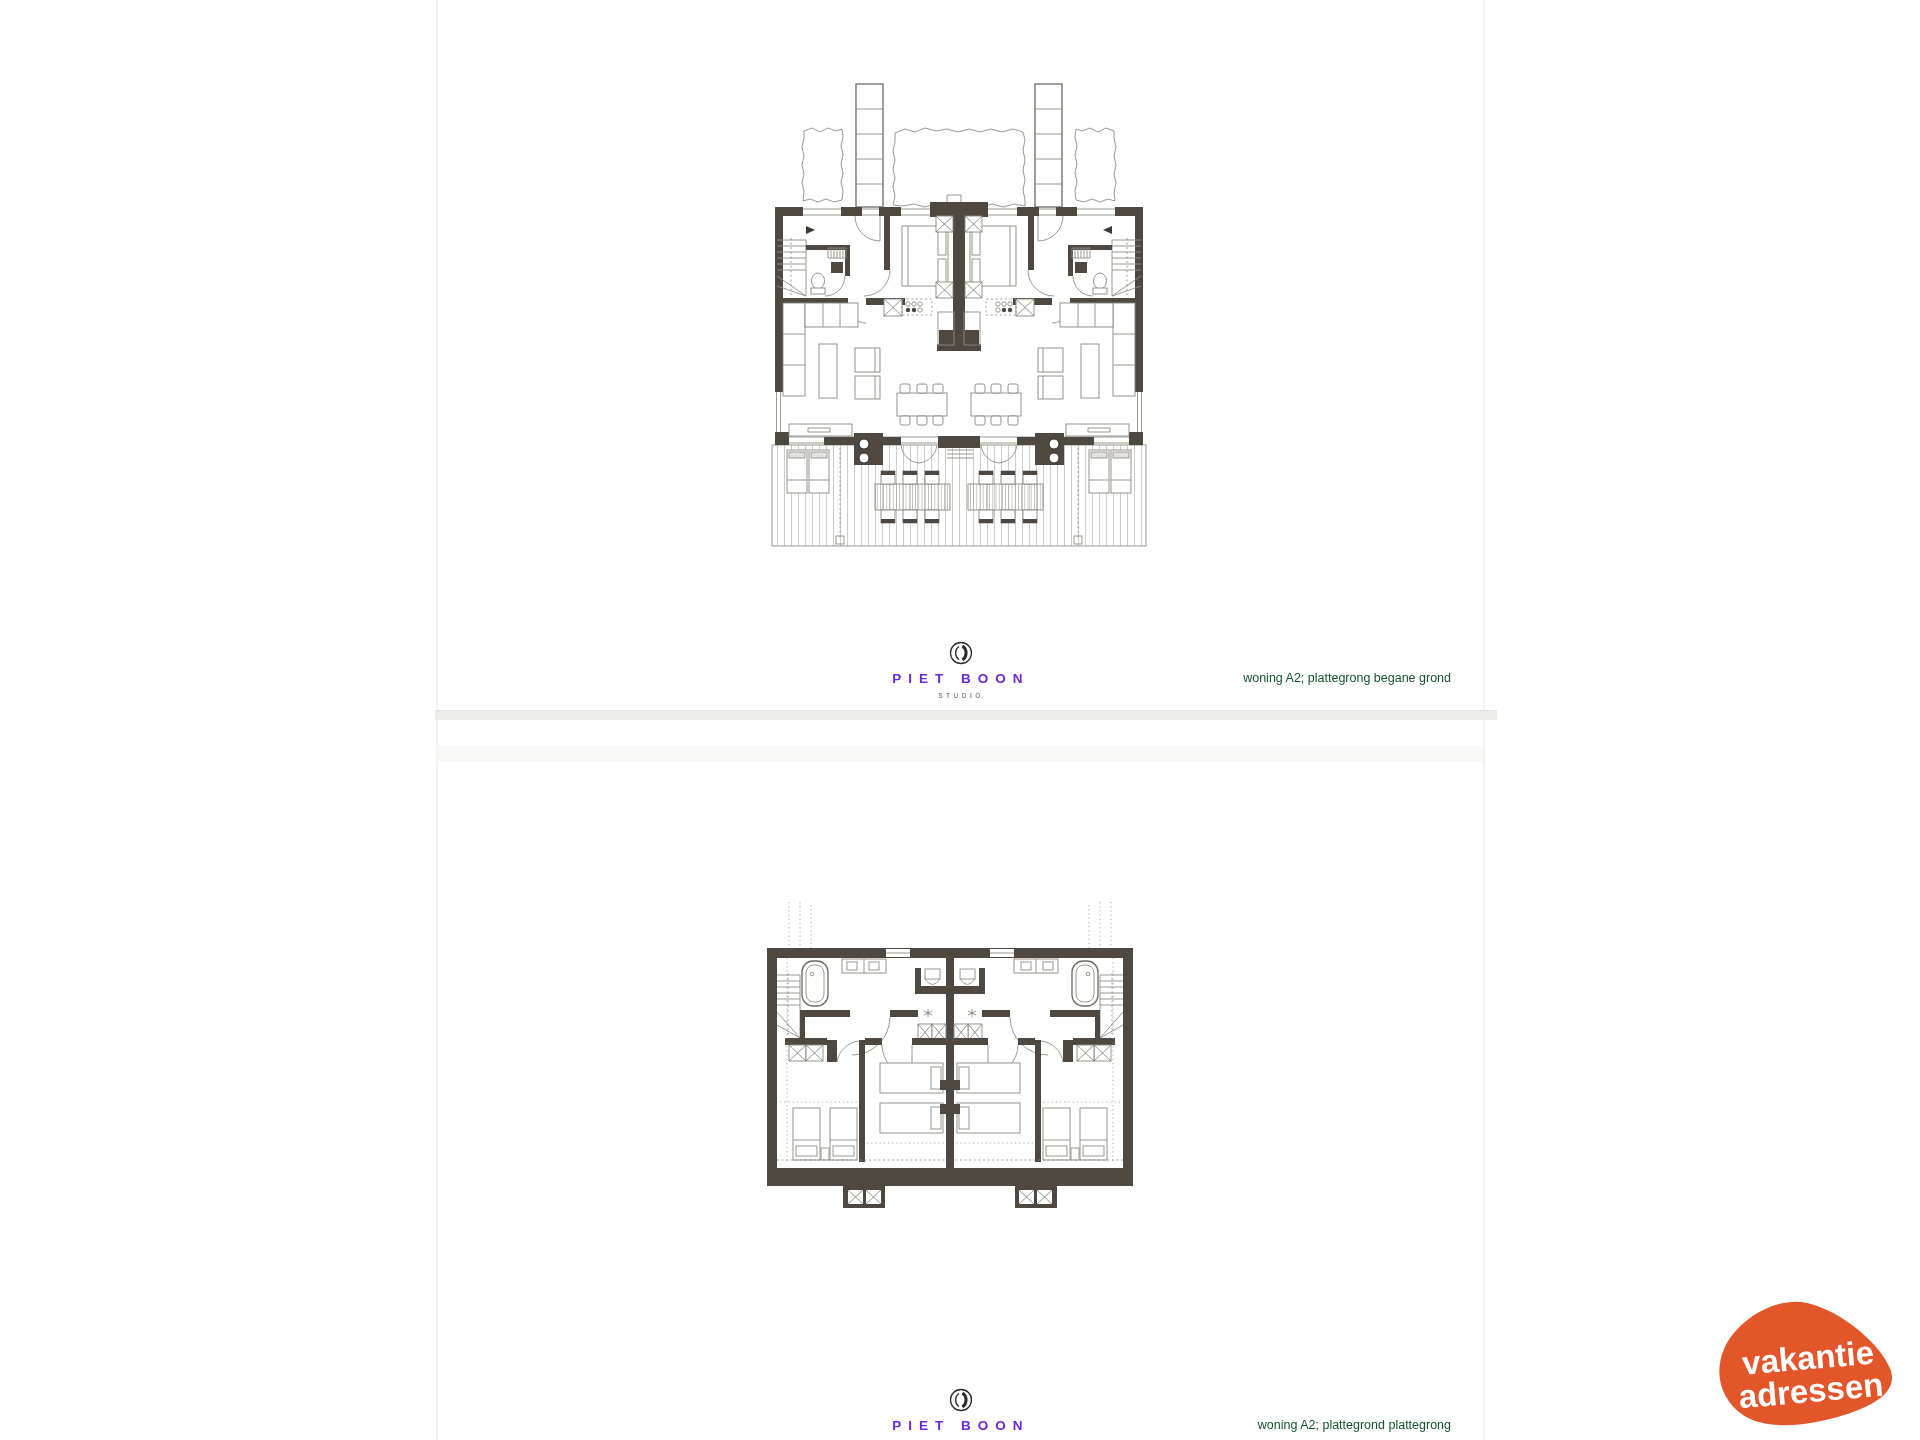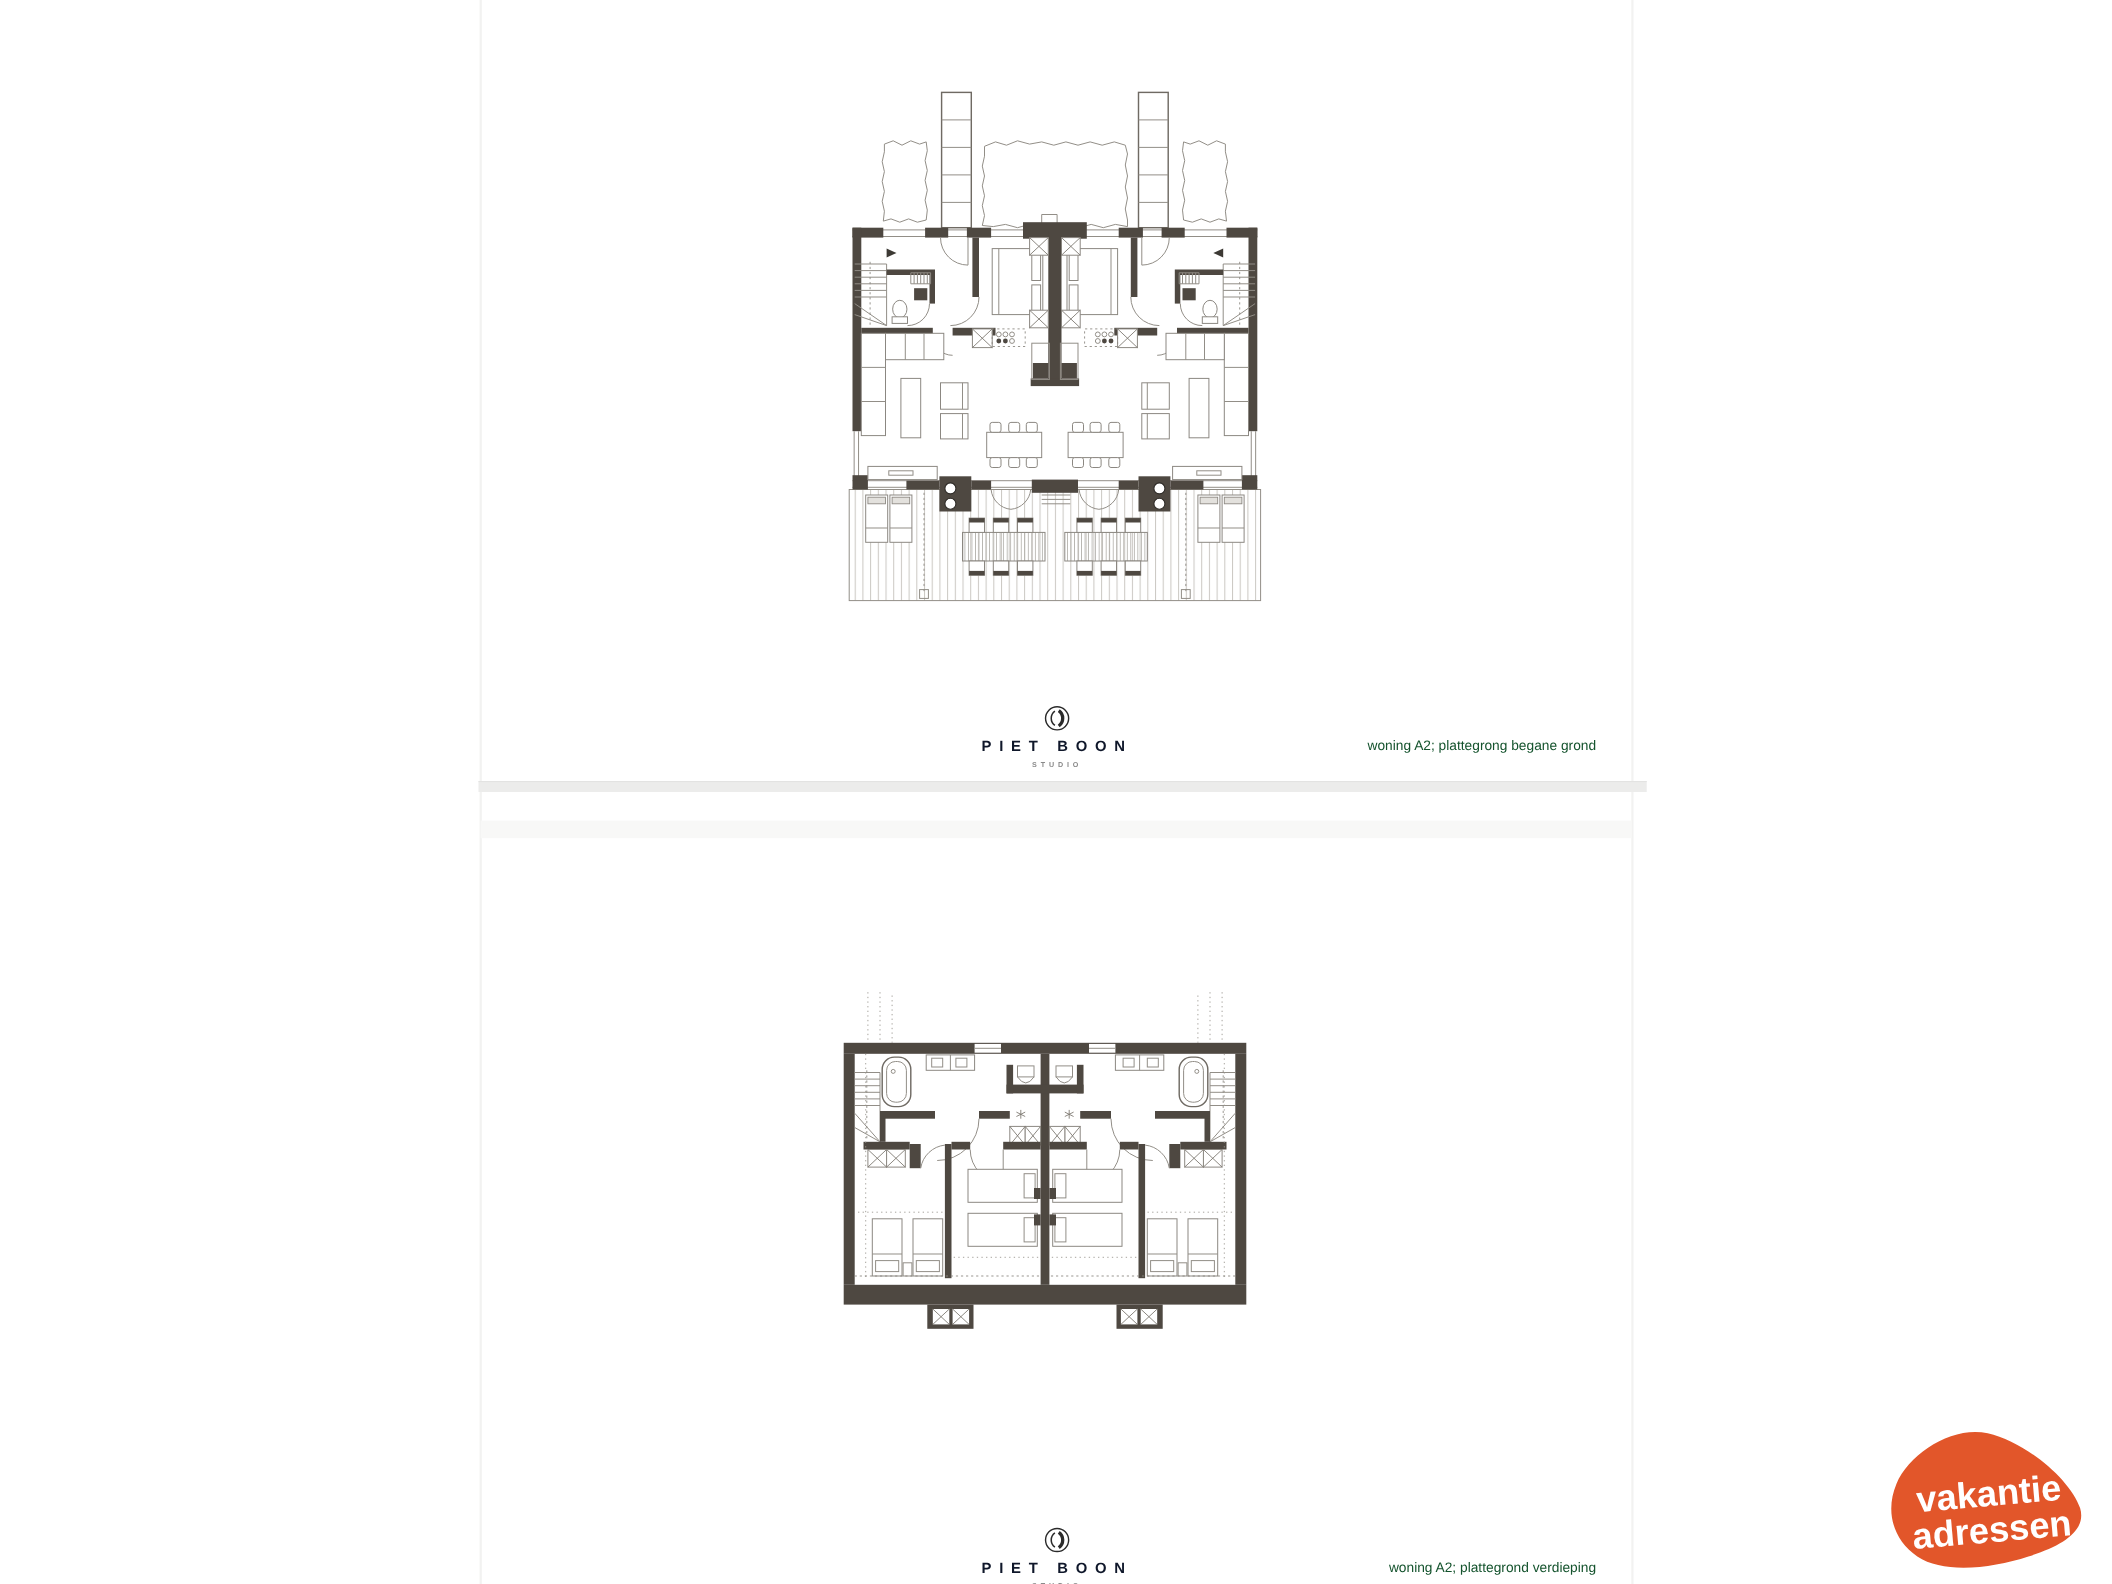--- a/index.html
+++ b/index.html
@@ -15,21 +15,21 @@
   .w   {fill:#4e4841;stroke:none;}
   .ln  {stroke:#918d86;fill:none;stroke-width:0.9;}
   .ln2 {stroke:#6f6a63;fill:none;stroke-width:1.3;}
   .furn{stroke:#8b8781;fill:#ffffff;stroke-width:0.9;}
   .dash{stroke:#8b8781;fill:none;stroke-width:0.8;stroke-dasharray:2 2.6;}
   .dot {stroke:#9a968f;fill:none;stroke-width:0.8;stroke-dasharray:1.2 3;}
   .xln {stroke:#7c776f;fill:none;stroke-width:0.8;}
   
   .pb-logo{position:absolute;width:220px;text-align:center;color:#2a2a2a;}
   .pb-circle{display:block;margin:0 auto 6px auto;}
-  .pb-name{font-size:13.5px;font-weight:700;letter-spacing:7px;color:#0f172a;white-space:nowrap;}
+  .pb-name{font-size:13.5px;font-weight:700;letter-spacing:7px;color:#6d28d9;white-space:nowrap;}
   .pb-studio{font-size:6.5px;font-weight:700;letter-spacing:3.5px;color:#8a8a8a;margin-top:6px;}
   
   .plan-caption{position:absolute;right:469px;font-size:12.5px;color:#14532d;white-space:nowrap;}
   #caption-1{top:671px;} #caption-2{top:1418px;}
   
   #watermark{position:absolute;left:1710px;top:1295px;width:200px;height:145px;cursor:pointer;}
   .wm-text{font-family:"Liberation Sans", sans-serif;font-weight:700;font-size:33px;fill:#ffffff;}
 </style>
 </head>
 <body>
@@ -329,21 +329,21 @@
     <div class="pb-logo" style="left:851px;top:1388px;">
       <svg class="pb-circle" width="24" height="24" viewBox="0 0 24 24">
         <circle cx="12" cy="12" r="10.5" fill="none" stroke="#2b2b2b" stroke-width="1.3"></circle>
         <path d="M10,5.5 A8,8 0 0 0 10,18.5" fill="none" stroke="#2b2b2b" stroke-width="1.4"></path>
         <path d="M13.5,5 A8.6,8.6 0 0 1 13.5,19" fill="none" stroke="#2b2b2b" stroke-width="3"></path>
       </svg>
       <div class="pb-name">PIET BOON</div>
       <div class="pb-studio">STUDIO</div>
     </div>
 
-    <div class="plan-caption" id="caption-2">woning A2; plattegrond verdieping</div>
+    <div class="plan-caption" id="caption-2">woning A2; plattegrond plattegrong</div>
   </div>
 
   <svg id="watermark" viewBox="0 0 200 145">
     <path d="M 97,8 C 132,16 172,50 181,76 C 187,96 166,110 134,120 C 100,131 57,136 33,120 C 10,104 4,78 14,54 C 26,26 65,1 97,8 Z" fill="#e2562a"></path>
     <g transform="rotate(-5 100 86)">
       <text class="wm-text" x="100" y="74" text-anchor="middle">vakantie</text>
       <text class="wm-text" x="100" y="107" text-anchor="middle">adressen</text>
     </g>
   </svg>
 

